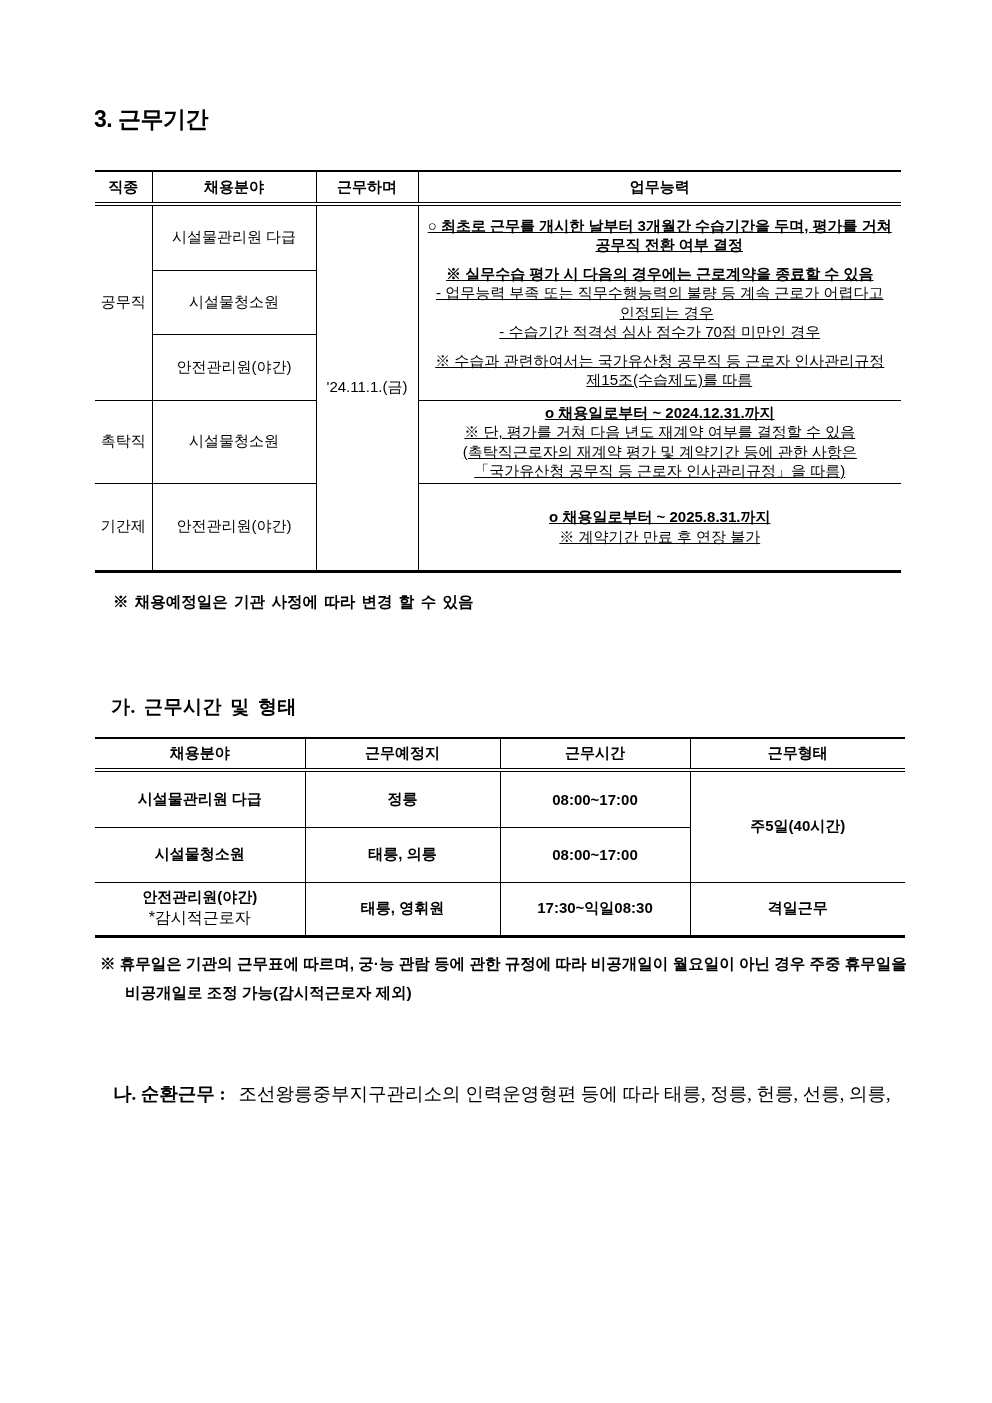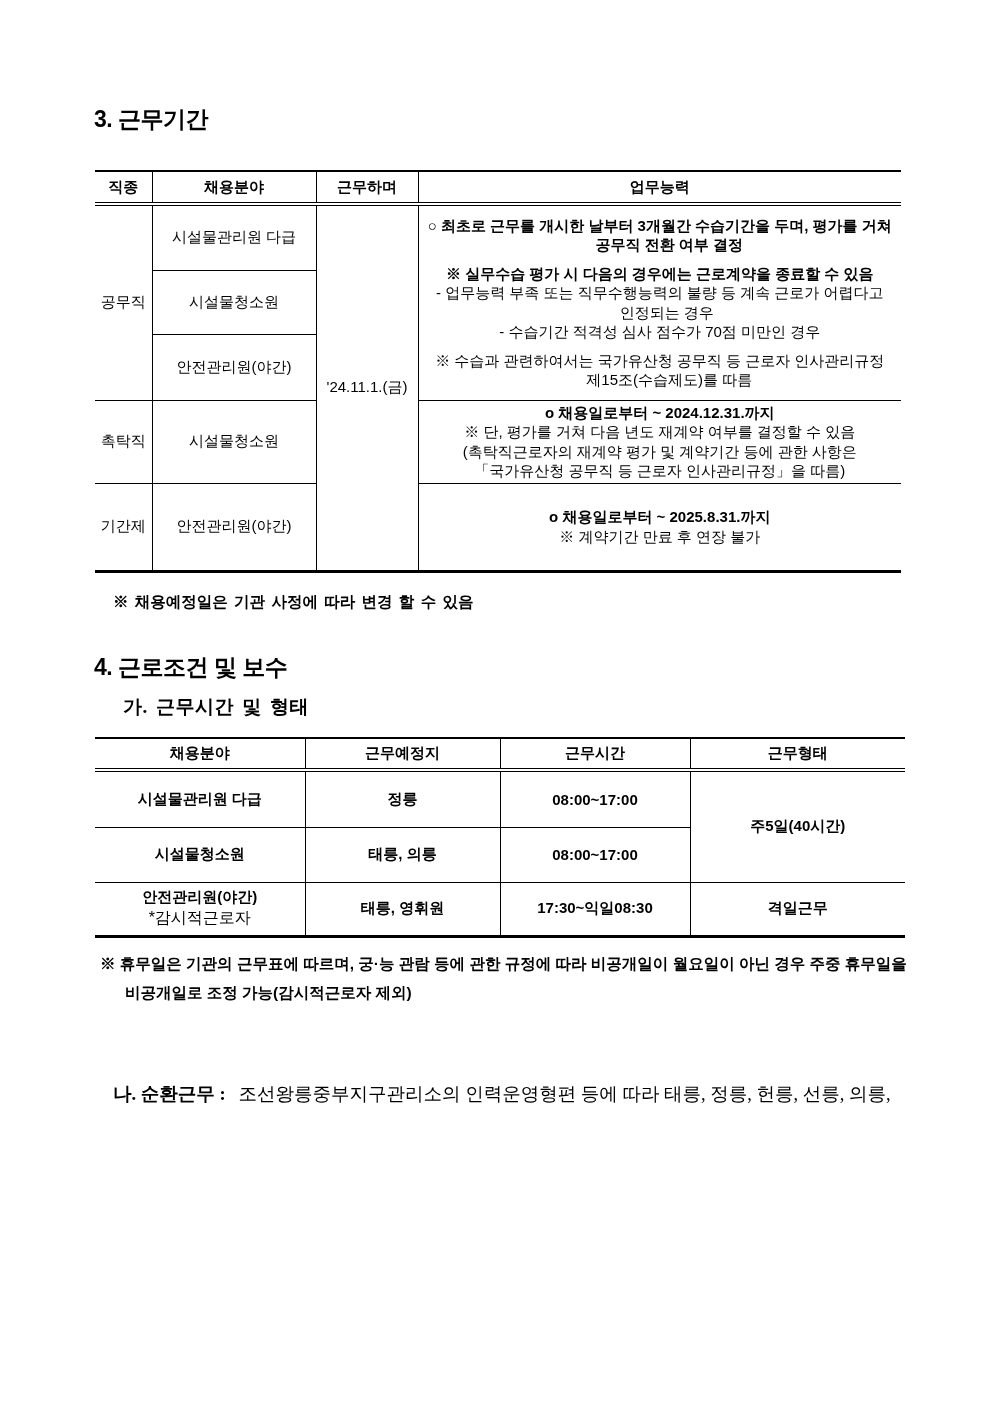--- a/index.html
+++ b/index.html
@@ -19,30 +19,30 @@
 
   #table1 { position:absolute; left:95px; top:170px; width:806px; }
   #table1 tr.hdr { height:33px; }
   #table1 tr.r1 { height:66px; }
   #table1 tr.r2 { height:64px; }
   #table1 tr.r3 { height:66px; }
   #table1 tr.r4 { height:80px; }
   #table1 tr.r5 { height:88px; }
   td.period { text-align:left; vertical-align:top; padding:4px 8px 3px 8px; }
   td.period.mid { vertical-align:middle; }
-  .ln { line-height:1.3; }
+  .ln { line-height:1.3;text-decoration:underline; }
   .hang { padding-left:19px; text-indent:-19px; }
   .hang2 { padding-left:14px; text-indent:-14px; }
   .b { font-weight:bold; }
   .gap { height:9px; }
   td.date-cell { font-size:15px; }
 
   #t1note { position:absolute; left:113px; top:592px; font-size:15.5px; font-weight:bold; word-spacing:2px; }
 
-  #subga { position:absolute; left:111px; top:694px; font-family:"Liberation Serif", serif; font-size:19px; font-weight:bold; letter-spacing:0.5px; word-spacing:3px;margin-left:12px; }
+  #subga { position:absolute; left:111px; top:694px; font-family:"Liberation Serif", serif; font-size:19px; font-weight:bold; letter-spacing:0.5px; word-spacing:3px; }
 
   #table2 { position:absolute; left:95px; top:737px; width:810px; }
   #table2 tr.hdr { height:32px; }
   #table2 tr.t2r1 { height:57px; }
   #table2 tr.t2r2 { height:55px; }
   #table2 tr.t2r3 { height:54px; }
   #table2 td { font-weight:bold; }
   .sub-small { display:block; font-size:16px; font-weight:normal; margin-top:1px; }
 
   #t2notes { position:absolute; left:100px; top:949px; width:818px; font-size:15.5px; font-weight:bold; }
@@ -108,21 +108,20 @@
       <td class="period mid c-last">
         <div class="ln b hang">o 채용일로부터 ~ 2025.8.31.까지</div>
         <div class="ln hang">※ 계약기간 만료 후 연장 불가</div>
       </td>
     </tr>
   </tbody>
     </table>
 
   <div id="t1note">※ 채용예정일은 기관 사정에 따라 변경 할 수 있음</div>
 
-  <div class="sec-title" style="top:652px;">4. 근로조건 및 보수</div>
   <div id="subga">가. 근무시간 및 형태</div>
 
   <table class="doc" id="table2">
     <colgroup>
         <col style="width:210px">
         <col style="width:195px">
         <col style="width:190px">
         <col style="width:215px">
       </colgroup>
     <tbody>

